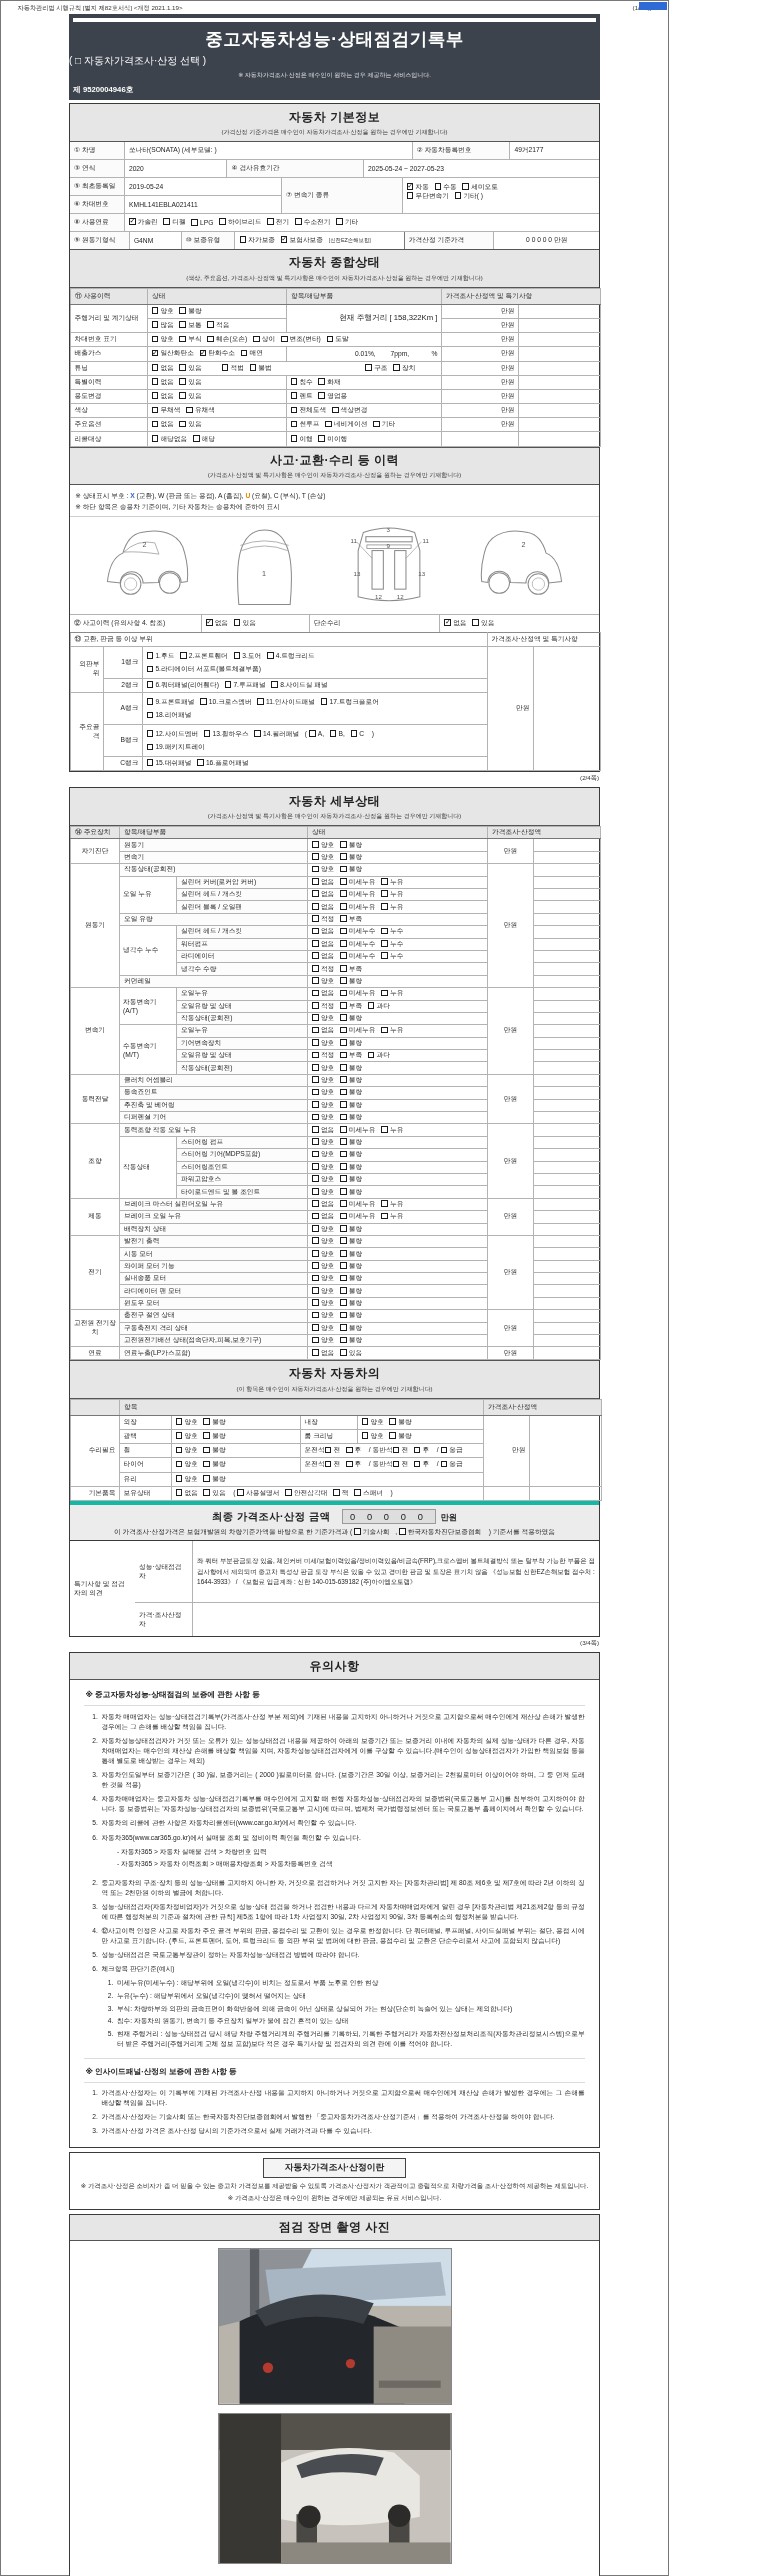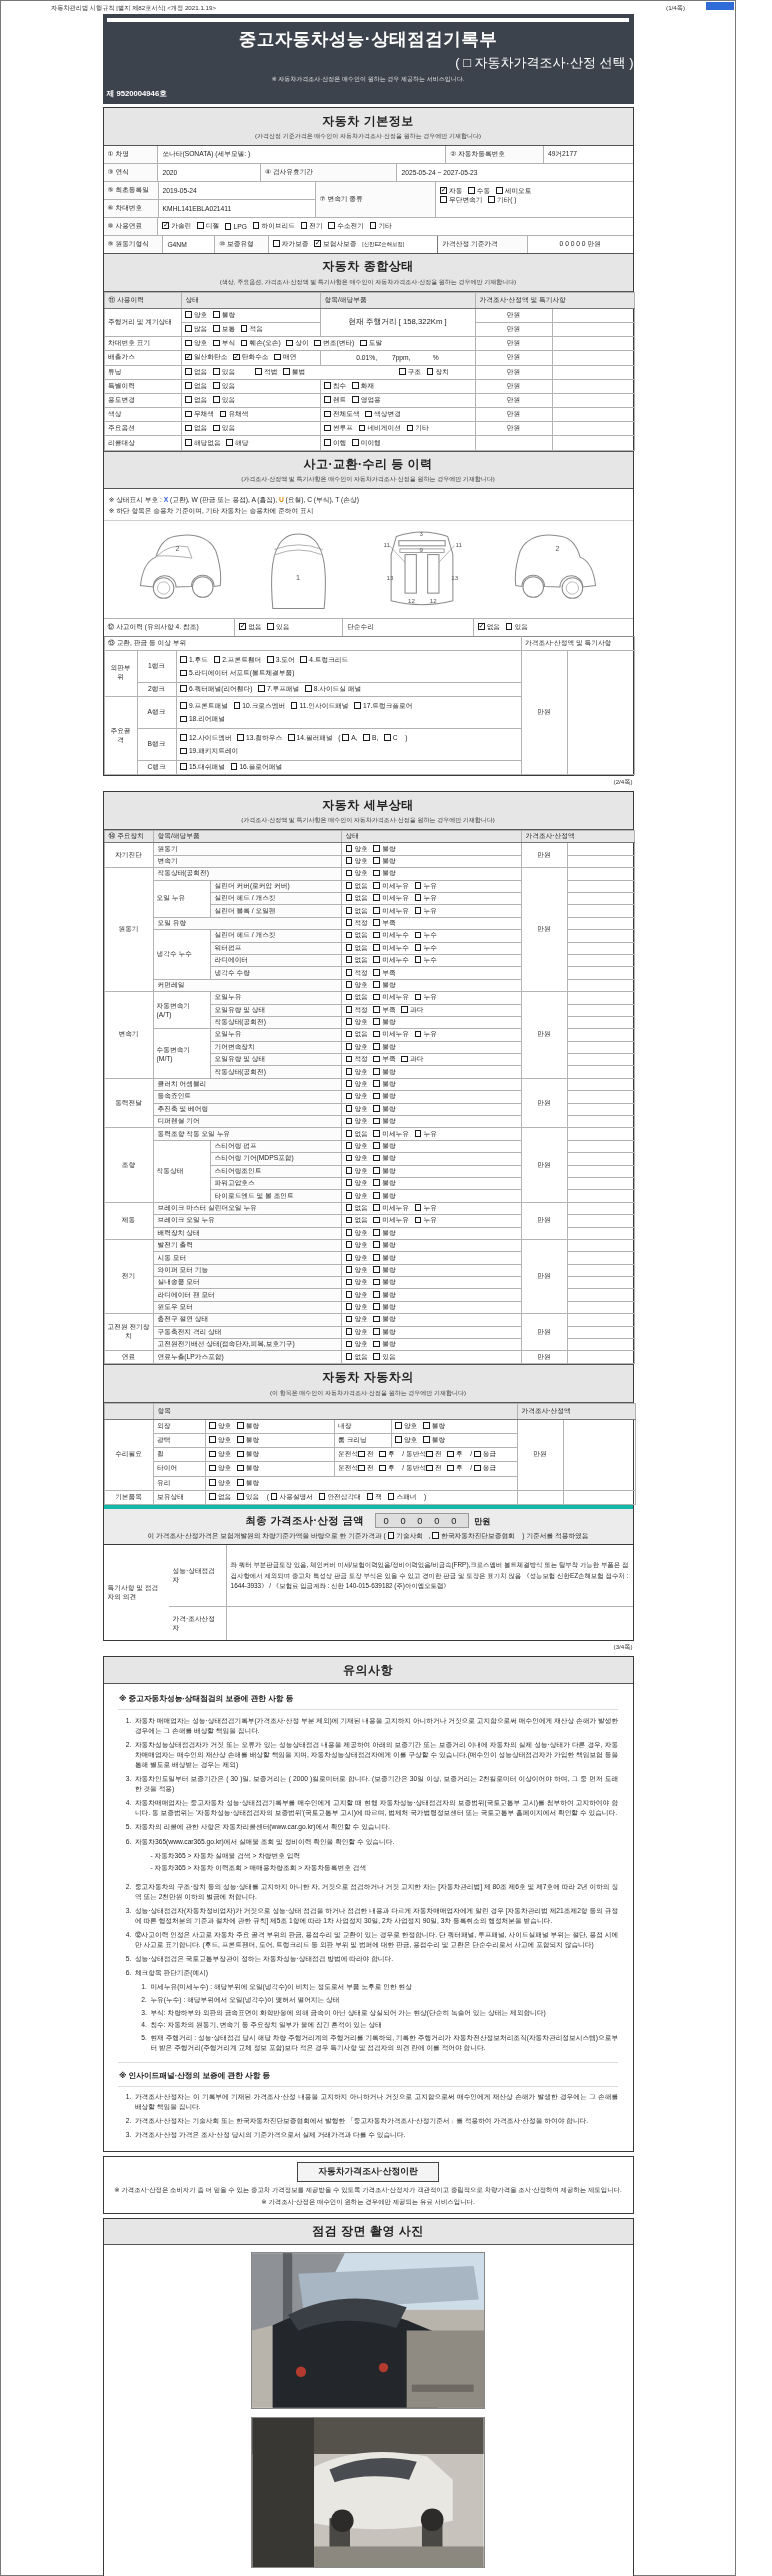--- a/index.html
+++ b/index.html
@@ -1,46 +1,46 @@
 <!DOCTYPE html>
 <html style="font-size:8.2px"><head>
 <meta charset="utf-8">
 <style>
   html,body{margin:0;padding:0;}
   body{width:773px;height:2576px;overflow:hidden;background:#fff;
        font-family:"Liberation Sans","DejaVu Sans",sans-serif;color:#222;font-size:6.7px;}
-  .page{position:relative;width:736px;height:2576px;border:0.5px solid #777;box-sizing:border-box;background:#fff;}
+  .page{position:relative;width:669px;height:2576px;border:0.5px solid #777;box-sizing:border-box;background:#fff;}
   .inner{width:634px;margin:0 auto;}
   .col{width:531px;margin:0 auto;}
   .topline{display:flex;justify-content:space-between;font-size:6.2px;color:#333;padding:2.6px 0 1.5px 0;}
   .corner-badge{position:absolute;top:1px;right:1.5px;width:28px;height:7.7px;background:#2e6bd6;}
   
   .darkband{background:#3d434d;color:#fff;padding:3.1px 0 4.1px 0;position:relative;}
   .band-rule{height:3.6px;background:#fff;margin:1px 4.1px 5.2px 4.1px;}
   .band-title{text-align:center;font-size:17.5px;font-weight:bold;letter-spacing:0.5px;}
-  .band-sub{text-align:right;font-size:13px;margin-top:3.1px;}
+  .band-sub{text-align:left;font-size:10px;margin-top:3.1px;}
   .band-note{text-align:center;font-size:6px;color:#e3e3e3;margin-top:2.6px;}
   .band-docno{font-size:7.7px;padding:5.2px 2.1px 1px 4.1px;font-weight:bold;}
   
   .box{border:1px solid #3a3a3a;margin-top:3.1px;background:#fff;}
   .sechead{background:#e6e6e6;border-bottom:0.8px solid #555;text-align:center;padding:4.6px 0 4.1px 0;}
   .sechead .t{font-size:12px;font-weight:bold;letter-spacing:0.5px;}
   .sechead .s{font-size:6px;margin-top:2.1px;color:#333;}
   .pagemark{text-align:right;font-size:6.2px;color:#333;padding:1.5px 1px;}
   
   .frow{display:flex;border-top:0.5px solid #b3b3b3;}
   .frow:first-child{border-top:none;}
   .fcell{border-left:0.5px solid #b3b3b3;padding:3.1px 4.1px;box-sizing:border-box;display:flex;align-items:center;min-height:17px;}
   .fcell:first-child{border-left:none;}
   .flabel{background:#fbfbfb;}
   table{border-collapse:collapse;table-layout:fixed;width:531px;}
   td,th{border:0.5px solid #b3b3b3;padding:2.1px 3.6px;font-size:6.7px;vertical-align:middle;text-align:left;font-weight:normal;box-sizing:border-box;}
   tr.gtop td{border-top:0.5px solid #8a8a8a;}
   td.chead{background:#e6e6e6;border-bottom:0.8px solid #777;font-size:6.7px;padding:3.1px 4.1px;}
-  td.center{text-align:center;}
+  td.center{text-align:right;}
   
   .cb{display:inline-block;width:6.7px;height:6.7px;border:1px solid #1c1c1c;box-sizing:border-box;margin-right:2.1px;vertical-align:-1px;position:relative;background:#fff;}
   .cb.ck::after{content:"✓";position:absolute;left:-0.5px;top:-3.1px;font-size:7.2px;font-weight:bold;color:#111;}
   .opt{margin-right:5.7px;white-space:nowrap;}
   .ol{font-size:6.7px;}
   .otx{font-size:6.7px;}
   .tiny{font-size:5.4px;color:#333;}
   .gap{display:inline-block;}
   .pre{white-space:pre;}
   .mileage{font-size:7.7px;}

